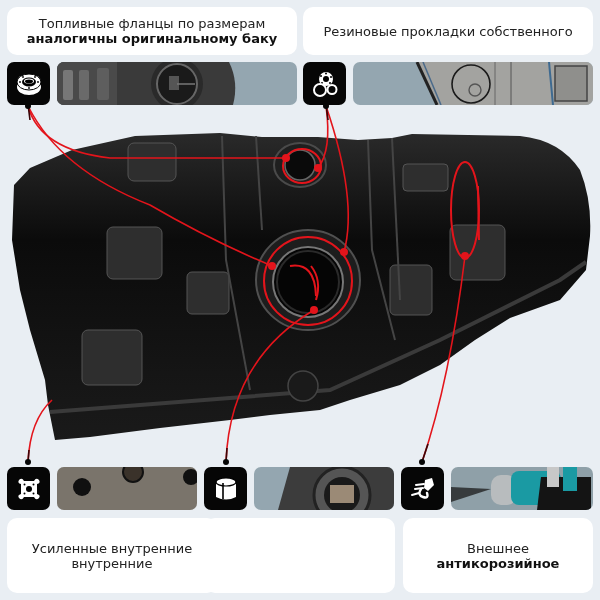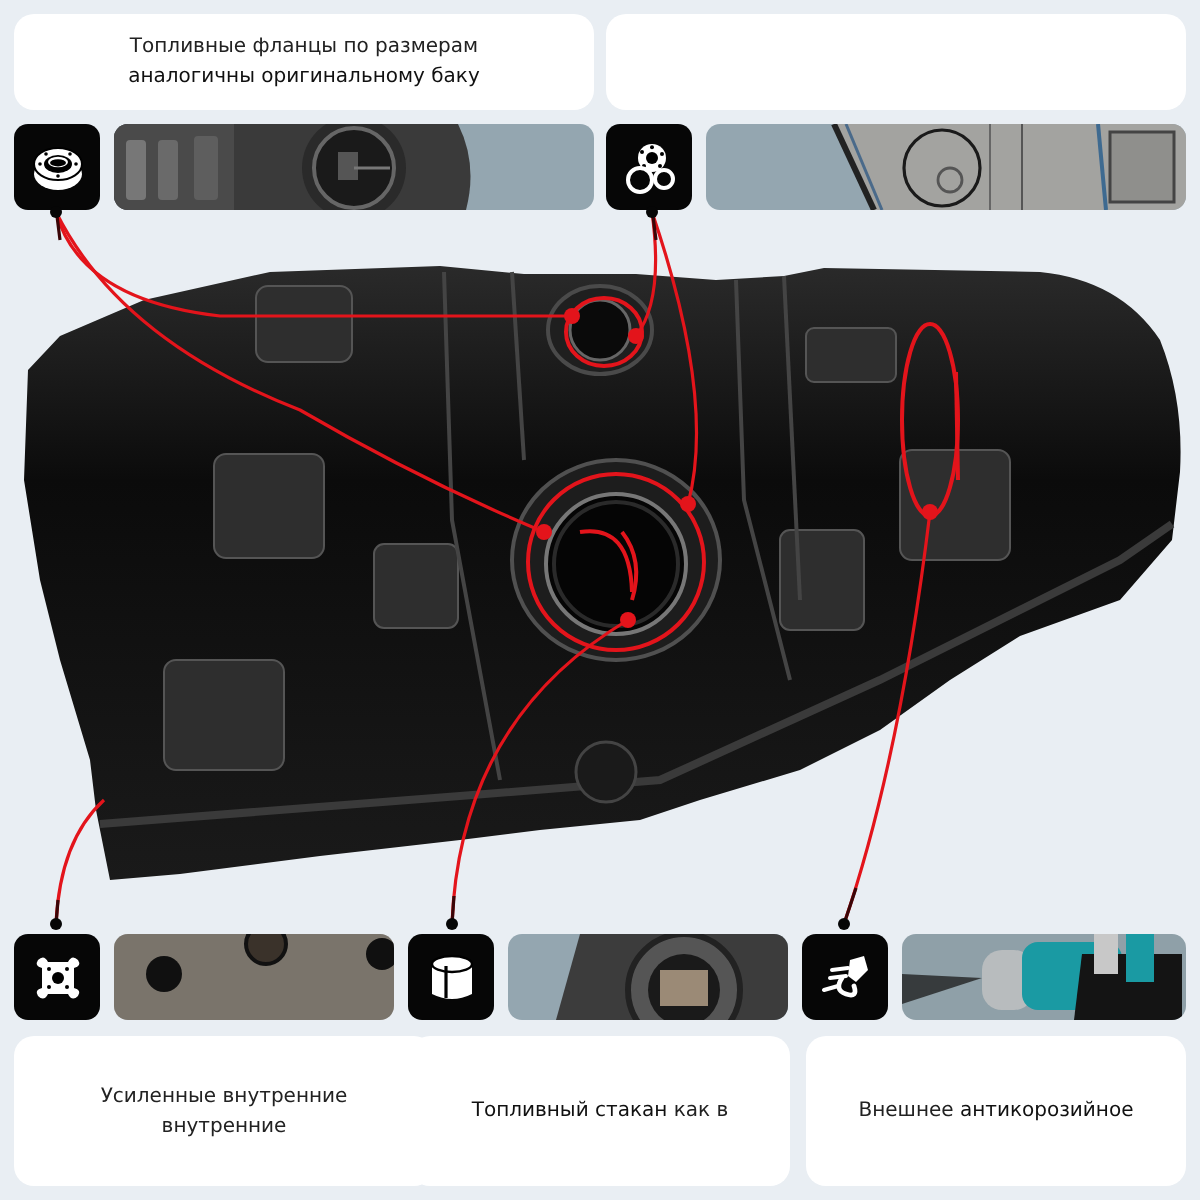--- a/index.html
+++ b/index.html
@@ -11,26 +11,26 @@
       color: #1b1b1b;
     }
     .card {
       position: absolute;
       background: #ffffff;
       border-radius: 10px;
       display: flex;
       align-items: center;
       justify-content: center;
       text-align: center;
-      font-size: 10px;
+      font-size: 13px;
       line-height: 15px;
       padding: 0 10px;
       color: #222;
     }
-    .card b { font-weight: normal; color: #111; }
+    .card b { font-weight: bold; color: #111; }
     .icon-box {
       position: absolute;
       width: 43px; height: 43px;
       background: #060606;
       border-radius: 7px;
       display: flex; align-items: center; justify-content: center;
     }
     .icon-box svg { width: 32px; height: 32px; }
     .thumb {
       position: absolute;
@@ -49,20 +49,21 @@
 
 <div class="card" style="left:7px; top:7px; width:290px; height:48px;">
   <div>
     <div>Топливные фланцы по размерам</div>
     <div><b>аналогичны оригинальному баку</b></div>
   </div>
 </div>
 
 <div class="card" style="left:303px; top:7px; width:290px; height:48px;">
   <div>
+    <div>Резиновые прокладки собственного</div>
   </div>
 </div>
 
 <div class="icon-box" style="left:7px; top:62px;">
   <svg viewBox="0 0 32 32">
     <ellipse cx="16" cy="19" rx="12" ry="8" fill="#fff"></ellipse>
     <ellipse cx="16" cy="14" rx="12" ry="8" fill="#fff" stroke="#000" stroke-width="1"></ellipse>
     <ellipse cx="16" cy="14" rx="7" ry="4.5" fill="#000"></ellipse>
     <ellipse cx="16" cy="13" rx="5" ry="2.6" fill="#fff"></ellipse>
     <ellipse cx="16" cy="13.4" rx="4" ry="1.8" fill="#000"></ellipse>
@@ -260,20 +261,19 @@
 </div>
 
 <div class="card" style="left:7px; top:518px; width:210px; height:75px;">
   <div>
     <div>Усиленные внутренние</div>
     <div>внутренние</div>
   </div>
 </div>
 <div class="card" style="left:205px; top:518px; width:190px; height:75px;">
   <div>
-    <div><b>Топливный стакан</b><span> как в</span></div>
   </div>
 </div>
 <div class="card" style="left:403px; top:518px; width:190px; height:75px;">
   <div>
     <div><span>Внешнее </span><b>антикорозийное</b></div>
   </div>
 </div>
 
 </body></html>

